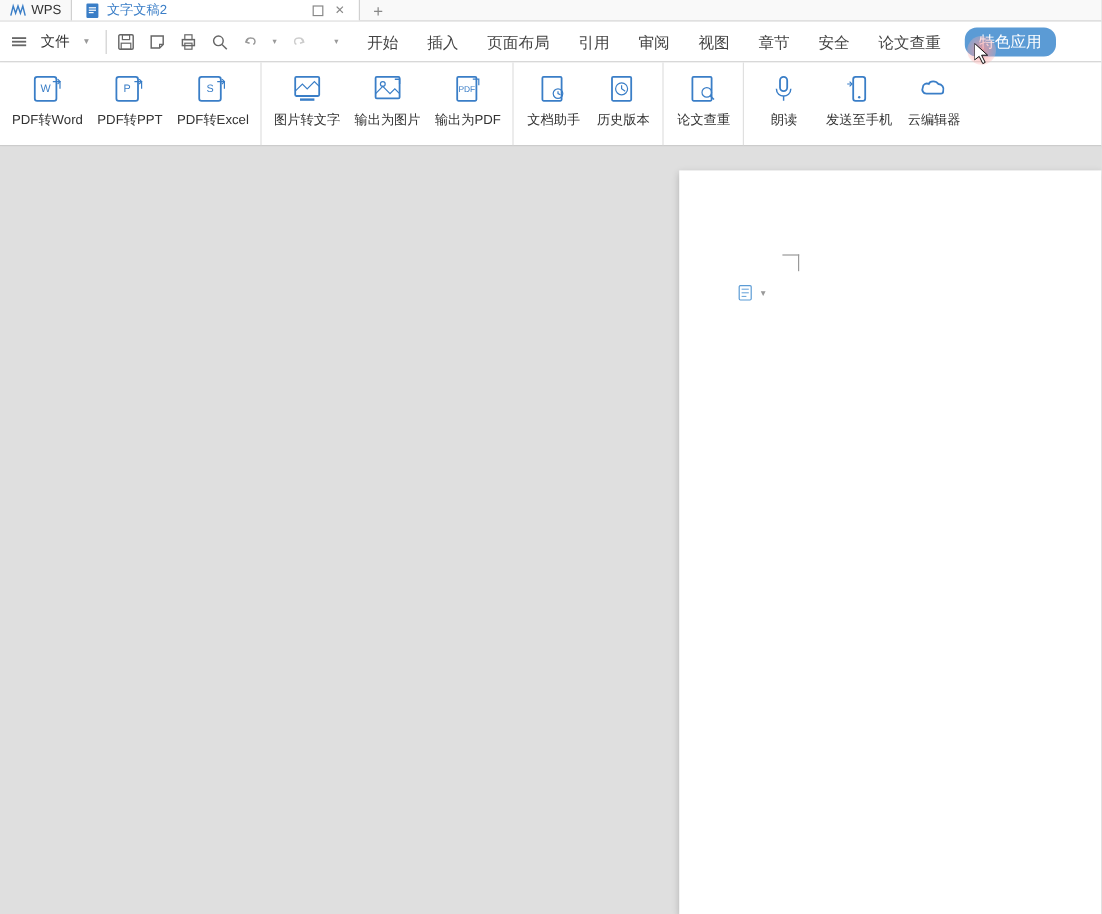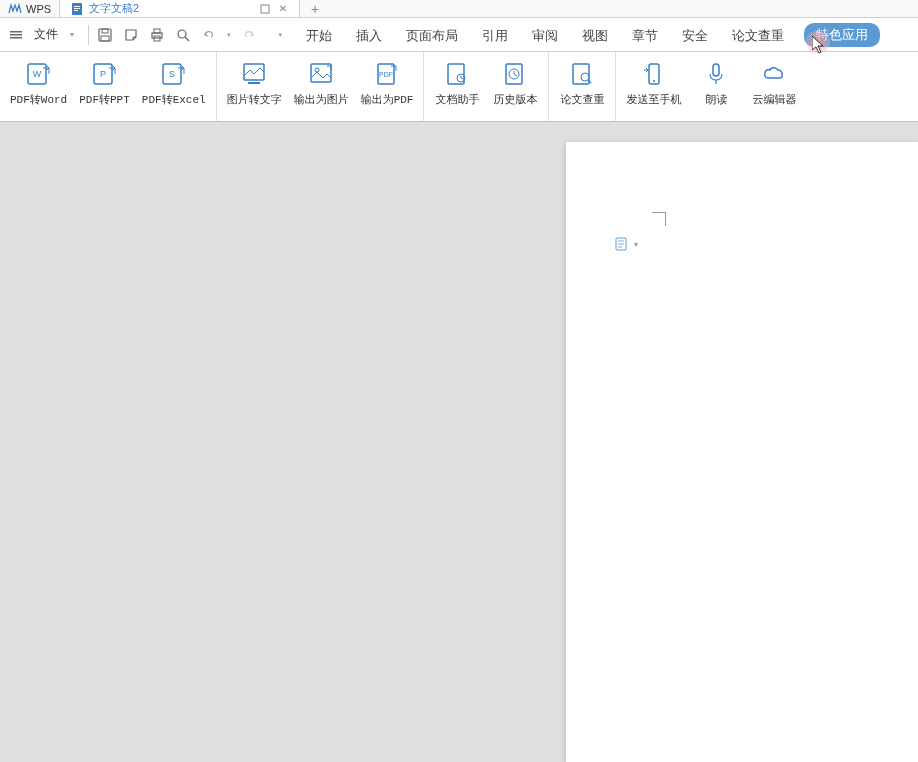--- a/index.html
+++ b/index.html
@@ -19,21 +19,21 @@
     .quick-actions { display: flex; gap: 10px; align-items: center; }
     .quick-icon { width: 16px; height: 16px; display: flex; align-items: center; justify-content: center; color: #666; }
     .menu-tabs { display: flex; gap: 16px; margin-left: 20px; align-items: flex-end; }
     .menu-tab { font-size: 13px; color: #444; padding: 2px 4px; }
     .menu-tab.highlight { background: #5b9bd5; color: #fff; border-radius: 10px; padding: 3px 12px; position: relative; }
     
     .ribbon { display: flex; height: 70px; background: #fff; border-bottom: 1px solid #c0c0c0; box-shadow: 0 1px 3px rgba(0,0,0,0.1); }
     .ribbon-group { display: flex; padding: 6px 4px; border-right: 1px solid #e0e0e0; }
     .ribbon-item { display: flex; flex-direction: column; align-items: center; justify-content: flex-start; padding: 2px 6px; min-width: 58px; }
     .ribbon-icon { width: 28px; height: 28px; margin-bottom: 4px; display: flex; align-items: center; justify-content: center; }
-    .ribbon-label { font-size: 11px; color: #333; text-align: left; white-space: nowrap; font-family: Liberation Mono, monospace; }
+    .ribbon-label { font-size: 11px; color: #333; text-align: left; white-space: nowrap; }
     
     .doc-area { position: relative; height: calc(100% - 122px); background: #dfdfdf; }
     .page { position: absolute; left: 566px; top: 20px; width: 352px; height: 620px; background: #fff; box-shadow: 0 2px 6px rgba(0,0,0,0.2); }
     .page-corner { position: absolute; top: 70px; left: 86px; width: 14px; height: 14px; border-left: 1px solid #999; border-bottom: 1px solid #999; transform: rotate(180deg); }
     .page-dropdown { position: absolute; top: 94px; left: 48px; display: flex; align-items: center; gap: 4px; }
     .page-dropdown-icon { width: 16px; height: 16px; }
     .chevron-down { font-size: 8px; color: #999; }
     
     .cursor-indicator { position: absolute; top: 30px; left: 806px; width: 24px; height: 24px; background: radial-gradient(circle, rgba(255,150,150,0.8) 0%, rgba(255,180,180,0.3) 70%, transparent 100%); border-radius: 50%; z-index: 100; }
     .cursor-arrow { position: absolute; top: 36px; left: 812px; z-index: 101; font-size: 14px; color: #000; }
@@ -257,37 +257,37 @@
           </svg>
       </span>
       <span class="ribbon-label">论文查重</span>
     </div>
   </div>
 
   <div class="ribbon-group" style="border-right:none">
     <div class="ribbon-item">
       <span class="ribbon-icon">
         <svg width="28" height="28" viewBox="0 0 28 28">
+            <rect x="11" y="4" width="6" height="12" rx="3" fill="none" stroke="#3a7ec7" stroke-width="1.5"></rect>
+            <path d="M8 14 C8 18 11 20 14 20 C17 20 20 18 20 14" fill="none" stroke="#3a7ec7" stroke-width="1.2"></path>
+            <line x1="14" y1="20" x2="14" y2="24" stroke="#3a7ec7" stroke-width="1.2"></line>
+          </svg>
+      </span>
+      <span class="ribbon-label">朗读</span>
+    </div>
+    <div class="ribbon-item">
+      <span class="ribbon-icon">
+        <svg width="28" height="28" viewBox="0 0 28 28">
             <rect x="9" y="4" width="10" height="20" rx="2" fill="none" stroke="#3a7ec7" stroke-width="1.5"></rect>
             <circle cx="14" cy="21" r="1" fill="#3a7ec7"></circle>
             <path d="M4 10 L8 10" stroke="#3a7ec7" stroke-width="1"></path>
             <path d="M6 8 L8 10 L6 12" fill="none" stroke="#3a7ec7" stroke-width="1"></path>
           </svg>
       </span>
       <span class="ribbon-label">发送至手机</span>
-    </div>
-    <div class="ribbon-item">
-      <span class="ribbon-icon">
-        <svg width="28" height="28" viewBox="0 0 28 28">
-            <rect x="11" y="4" width="6" height="12" rx="3" fill="none" stroke="#3a7ec7" stroke-width="1.5"></rect>
-            <path d="M8 14 C8 18 11 20 14 20 C17 20 20 18 20 14" fill="none" stroke="#3a7ec7" stroke-width="1.2"></path>
-            <line x1="14" y1="20" x2="14" y2="24" stroke="#3a7ec7" stroke-width="1.2"></line>
-          </svg>
-      </span>
-      <span class="ribbon-label">朗读</span>
     </div>
     <div class="ribbon-item">
       <span class="ribbon-icon">
         <svg width="28" height="28" viewBox="0 0 28 28">
             <path d="M8 18 C5 18 4 15 5 13 C5 10 8 9 10 10 C11 7 16 7 18 10 C21 10 23 13 22 16 C22 18 20 18 20 18 Z" fill="none" stroke="#3a7ec7" stroke-width="1.5"></path>
           </svg>
       </span>
       <span class="ribbon-label">云编辑器</span>
     </div>
   </div>

